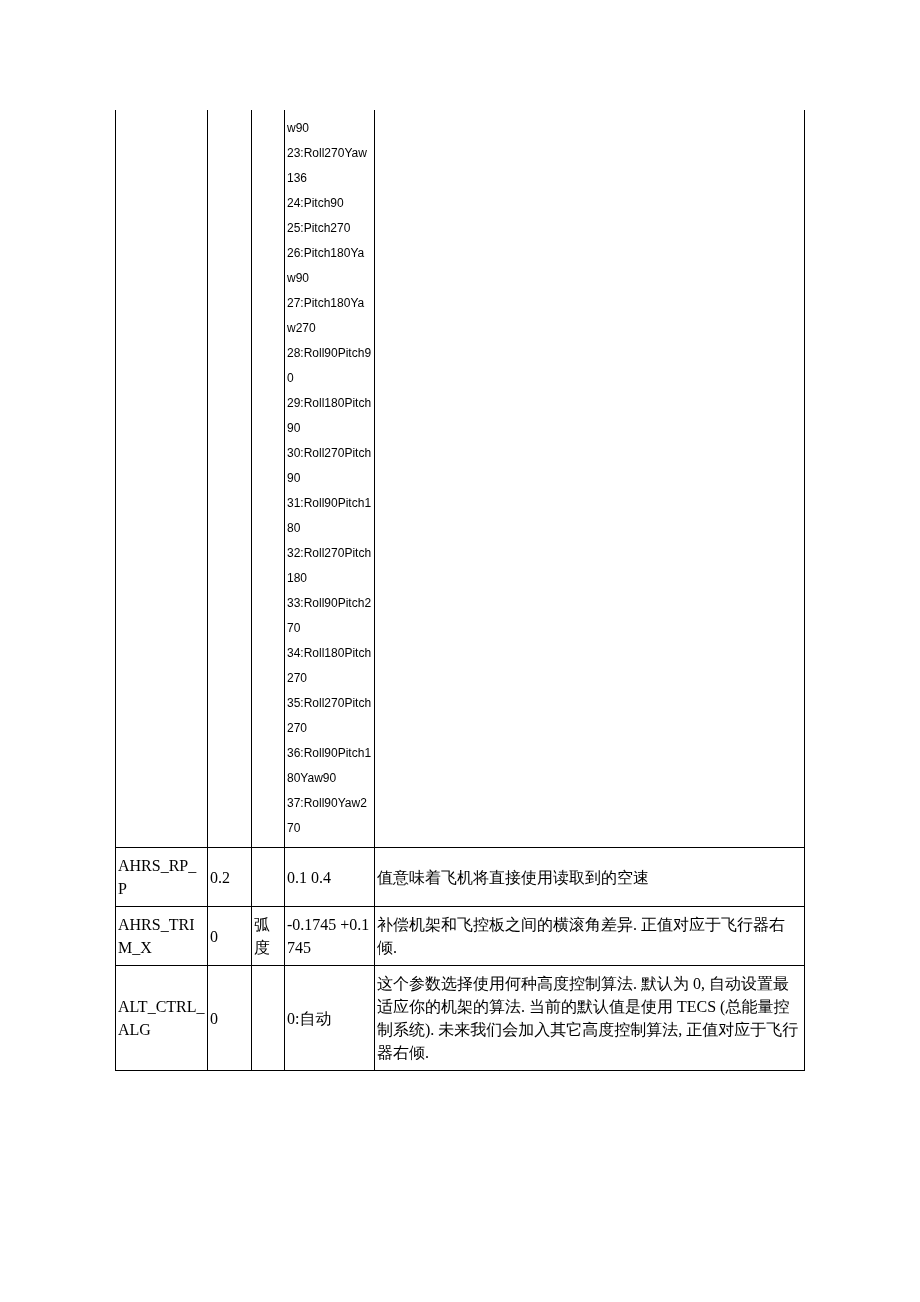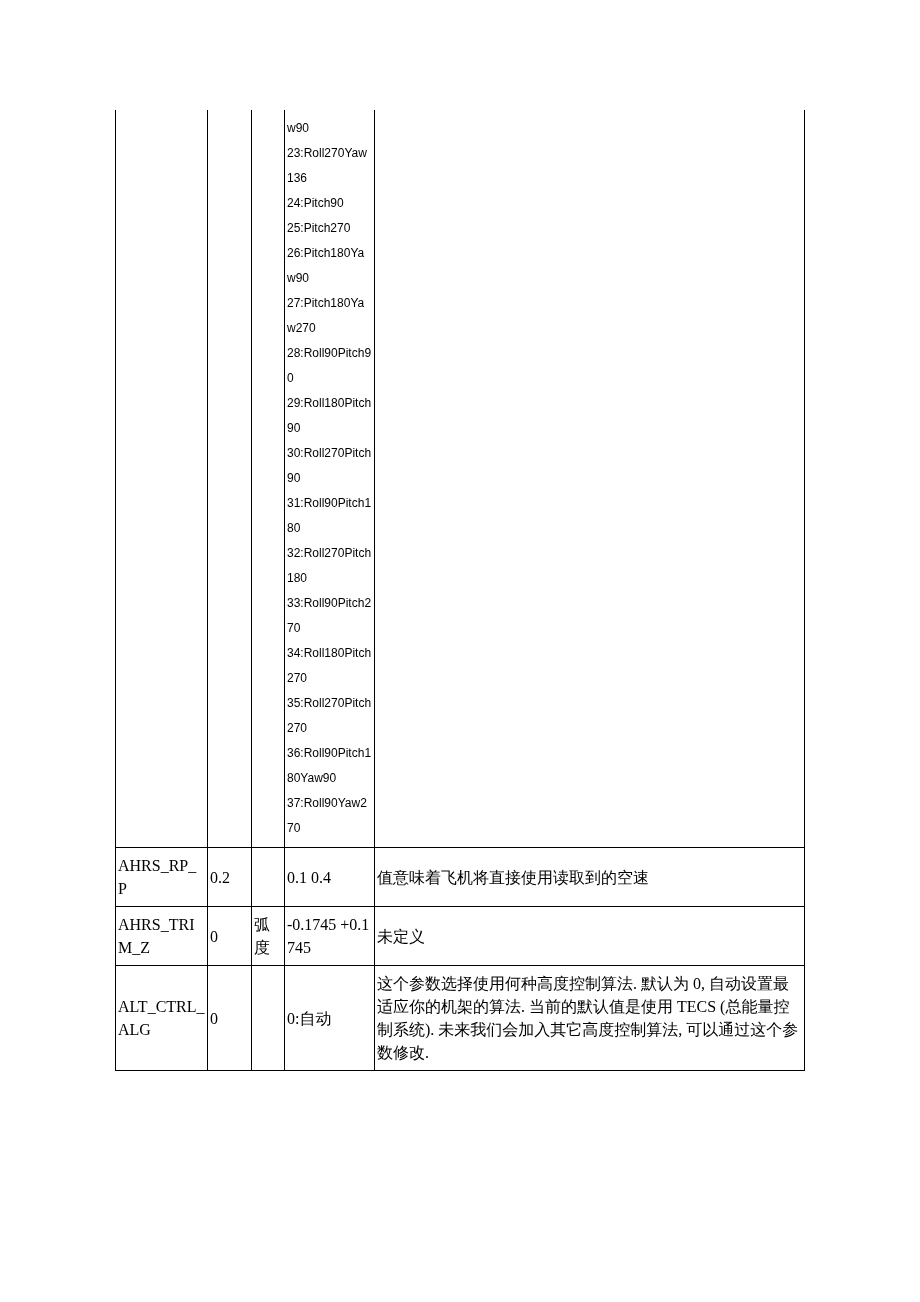--- a/index.html
+++ b/index.html
@@ -63,28 +63,28 @@
           <td></td>
         </tr>
         <tr>
           <td>AHRS_RP_P</td>
           <td>0.2</td>
           <td></td>
           <td>0.1 0.4</td>
           <td>值意味着飞机将直接使用读取到的空速</td>
         </tr>
         <tr>
-          <td>AHRS_TRIM_Z</td>
+          <td>AHRS_TRIM_X</td>
           <td>0</td>
           <td>弧度</td>
           <td>-0.1745 +0.1745</td>
-          <td>未定义</td>
+          <td>补偿机架和飞控板之间的横滚角差异. 正值对应于飞行器右倾.</td>
         </tr>
         <tr>
           <td>ALT_CTRL_ALG</td>
           <td>0</td>
           <td></td>
           <td>0:自动</td>
-          <td>这个参数选择使用何种高度控制算法. 默认为 0, 自动设置最适应你的机架的算法. 当前的默认值是使用 TECS (总能量控制系统). 未来我们会加入其它高度控制算法, 可以通过这个参数修改.</td>
+          <td>这个参数选择使用何种高度控制算法. 默认为 0, 自动设置最适应你的机架的算法. 当前的默认值是使用 TECS (总能量控制系统). 未来我们会加入其它高度控制算法, 正值对应于飞行器右倾.</td>
         </tr>
       </tbody>
   </table>
 </div>
 
 </body></html>

